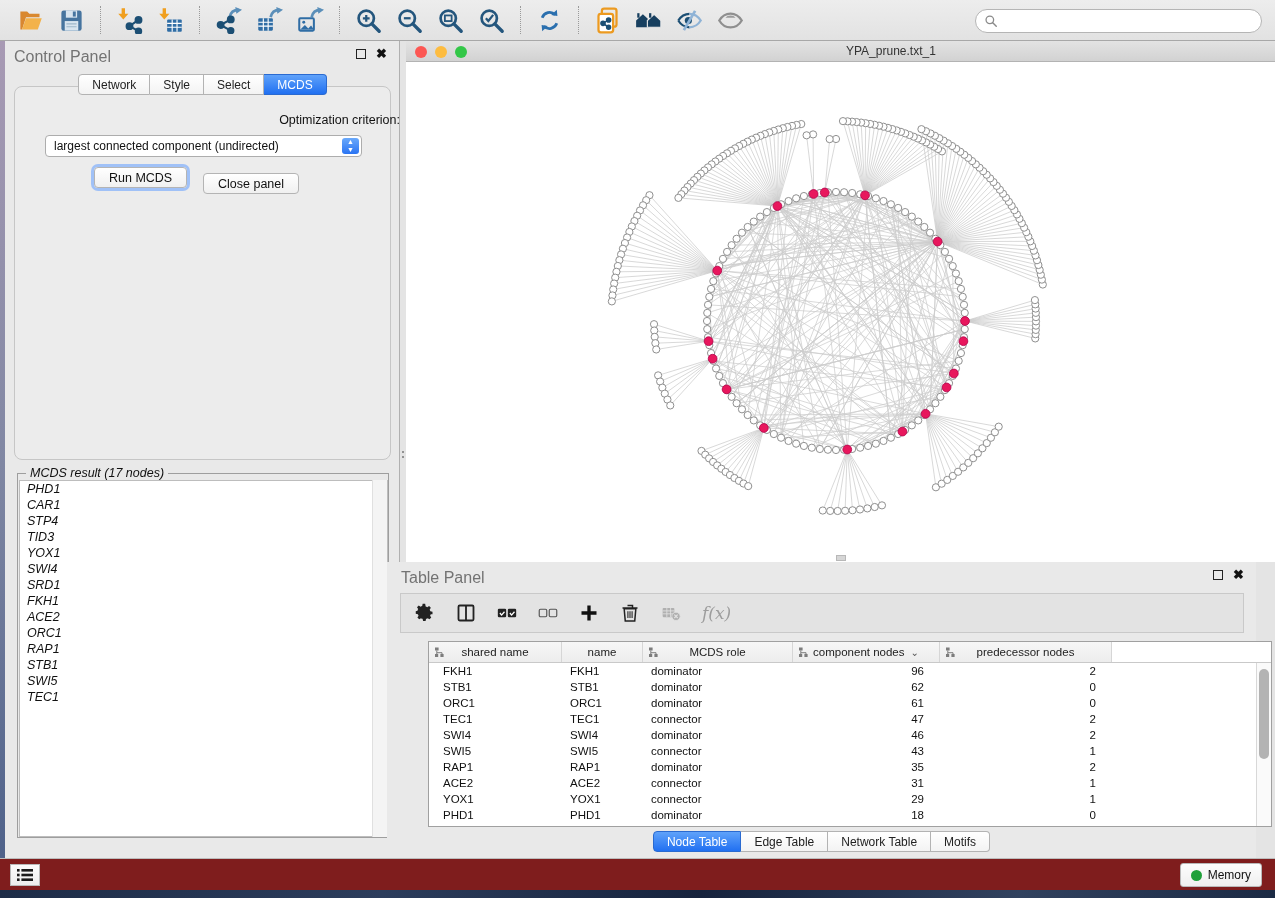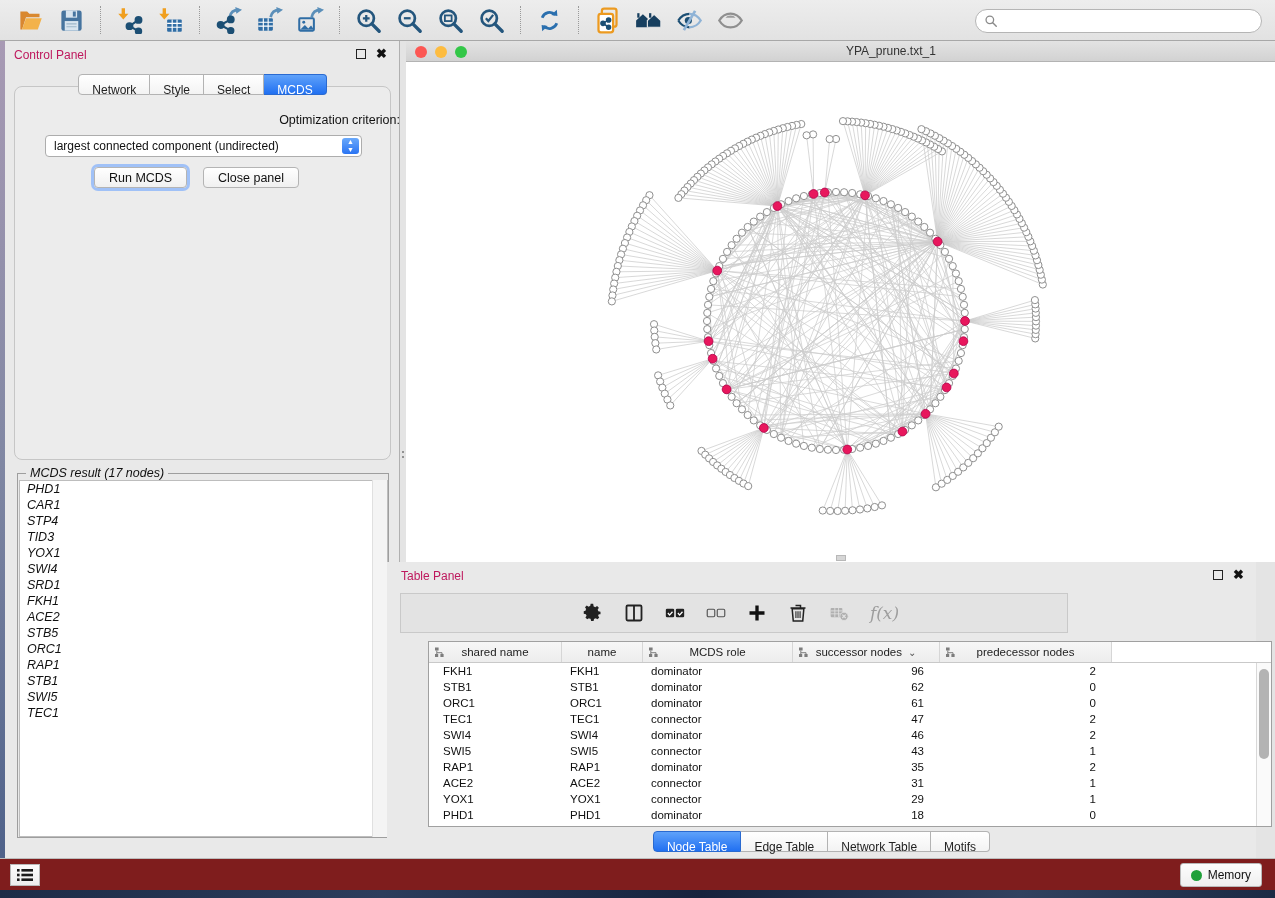--- a/index.html
+++ b/index.html
@@ -16,64 +16,64 @@
     border:1px solid #b5b5b5;border-radius:12px;display:flex;align-items:center;padding-left:8px;}
   #searchbox input{border:none;outline:none;flex:1;font-size:12px;background:transparent;height:20px;}
 
   
   #desk-left{left:0;top:41px;width:5px;height:849px;background:linear-gradient(#a89ab4,#8087a3,#4b5f88);}
   #desk-bottom{left:0;top:890px;width:1275px;height:8px;
     background:linear-gradient(90deg,#1d2c47,#2c3d5c 30%,#16233d 55%,#31425f 80%,#1b2a44);}
 
   
   #control-panel{left:5px;top:41px;width:395px;height:817px;background:#e9e9e9;border-right:1px solid #b0b0b0;}
-  .panel-title{font-size:12px;color:#be185d;}
+  .panel-title{font-size:16px;color:#737373;}
   .win-btns{position:absolute;top:8px;display:flex;gap:10px;align-items:center;}
   .float-btn{width:10px;height:10px;border:1.5px solid #222;display:inline-block;cursor:pointer;}
   .close-btn{font-size:13px;font-weight:bold;color:#111;line-height:10px;cursor:pointer;}
   #cp-title{left:9px;top:7px;}
   #cp-inner{left:9px;top:45px;width:377px;height:374px;background:#ececec;border:1px solid #c6c6c6;border-radius:8px;}
   #cp-tabs{left:0;top:33px;width:395px;display:flex;justify-content:center;z-index:5;}
   .seg{display:flex;}
   .seg .tab{height:21px;font-size:12px;color:#222;background:linear-gradient(#ffffff,#f3f3f3);
-    border:1px solid #b3b3b3;border-left:none;padding:8px 13px;cursor:pointer;}
+    border:1px solid #b3b3b3;border-left:none;padding:2px 13px;cursor:pointer;}
   .seg .tab:first-child{border-left:1px solid #b3b3b3;border-radius:4px 0 0 4px;}
   .seg .tab:last-child{border-radius:0 4px 4px 0;text-align:right;}
   .seg .tab.sel{background:linear-gradient(#5fa2fa,#2170f1);border-color:#2a6ad0;color:#fff;}
   #opt-label{left:0;top:72px;width:395px;text-align:right;font-size:12.5px;color:#111;}
   #criterion{left:40px;top:94px;width:317px;height:22px;background:#fff;border:1px solid #adadad;border-radius:4px;
     display:flex;align-items:center;padding-left:8px;font-size:12px;color:#111;cursor:pointer;}
   #criterion .stepper{position:absolute;right:2px;top:2px;width:17px;height:16px;border-radius:3px;
     background:linear-gradient(#6aa9fb,#2a74f3);color:#fff;font-size:7px;line-height:8px;text-align:center;}
   .pbtn{height:21px;background:linear-gradient(#ffffff,#f0f0f0);border:1px solid #b4b4b4;border-radius:4px;
     font-size:12.5px;color:#111;padding:0 14px;cursor:pointer;}
   #run-btn{left:89px;top:126px;box-shadow:0 0 0 3px rgba(110,165,255,.6);}
-  #close-panel-btn{left:198px;top:126px;}
+  #close-panel-btn{left:198px;top:132px;}
   #mcds-box{left:12px;top:432px;width:372px;height:365px;border:1px solid #9e9e9e;background:#e9e9e9;font-style:italic;}
   #mcds-legend{position:absolute;left:8px;top:-8px;background:#e9e9e9;padding:0 4px;font-size:12.5px;color:#111;}
   #mcds-list{position:absolute;left:1px;top:6px;width:369px;height:357px;background:#fff;border:1px solid #bdbdbd;overflow:hidden;}
   .mcds-item{height:16px;line-height:16px;font-size:12.5px;color:#111;padding-left:7px;}
   #mcds-scroll{position:absolute;right:1px;top:6px;width:15px;height:357px;background:#f4f4f4;border-left:1px solid #e0e0e0;}
 
   
   #network-panel{left:406px;top:41px;width:869px;height:521px;background:#fff;}
   #net-titlebar{left:0;top:0;width:869px;height:21px;background:linear-gradient(#e3e3e3,#d2d2d2);
     border-bottom:1px solid #b3b3b3;}
   .tl{position:absolute;top:4.5px;width:12px;height:12px;border-radius:50%;cursor:pointer;}
   #net-title{position:absolute;left:440px;top:3px;font-size:12px;color:#333;}
   #net-canvas{left:0;top:21px;width:869px;height:500px;overflow:hidden;background:#fff;}
   #splitter-handle{left:430px;top:514px;width:10px;height:6px;background:#d6d6d6;border:1px solid #b8b8b8;cursor:row-resize;}
   #vsplit-dots{left:-5px;top:410px;width:4px;height:14px;display:flex;flex-direction:column;gap:3px;align-items:center;}
   #vsplit-dots i{width:2px;height:2px;background:#777;border-radius:50%;}
 
   
   #table-panel{left:387px;top:562px;width:869px;height:296px;background:#e9e9e9;}
   #tp-title{left:14px;top:7px;}
-  #tp-toolbar{left:13px;top:31px;width:668px;height:40px;background:#e3e3e3;border:1px solid #c9c9c9;
-    display:flex;align-items:center;padding-left:14px;gap:21px;justify-content:center;}
+  #tp-toolbar{left:13px;top:31px;width:844px;height:40px;background:#e3e3e3;border:1px solid #c9c9c9;
+    display:flex;align-items:center;padding-left:14px;gap:21px;}
   .tbi{width:20px;height:20px;cursor:pointer;}
   .fx{font-family:"DejaVu Serif",serif;font-style:italic;font-size:17px;color:#9d9d9d;}
   #node-table{left:13px;top:79px;width:844px;height:186px;background:#fff;border:1px solid #a0a0a0;overflow:hidden;margin-left:28px;}
   .thead{display:grid;grid-template-columns:133px 81px 150px 147px 172px 1fr;height:21px;
     background:linear-gradient(#f7f7f7,#ededed);border-bottom:1px solid #c9c9c9;}
   .th{position:relative;display:flex;align-items:center;justify-content:center;font-size:11.5px;color:#222;
     border-right:1px solid #d6d6d6;cursor:pointer;gap:4px;}
   .th .colicon{position:absolute;left:5px;top:5px;}
   .th .sort{font-size:10px;color:#555;margin-left:2px;}
   .tr{display:grid;grid-template-columns:133px 81px 150px 147px 172px 1fr;height:16px;}
@@ -244,21 +244,20 @@
       <div id="mcds-list">
           <div class="mcds-item">PHD1</div>
           <div class="mcds-item">CAR1</div>
           <div class="mcds-item">STP4</div>
           <div class="mcds-item">TID3</div>
           <div class="mcds-item">YOX1</div>
           <div class="mcds-item">SWI4</div>
           <div class="mcds-item">SRD1</div>
           <div class="mcds-item">FKH1</div>
           <div class="mcds-item">ACE2</div>
-          <div class="mcds-item">STB5</div>
           <div class="mcds-item">ORC1</div>
           <div class="mcds-item">RAP1</div>
           <div class="mcds-item">STB1</div>
           <div class="mcds-item">SWI5</div>
           <div class="mcds-item">TEC1</div>
         </div>
       <div id="mcds-scroll"></div>
     </div>
   </div>
 
@@ -1095,21 +1094,21 @@
             </svg>
           <span>MCDS role</span>
         </div>
         <div class="th">
           <svg class="colicon" width="11" height="11" viewBox="0 0 11 11">
               <rect x="1" y="0.5" width="3.6" height="3" fill="#7d7d7d"></rect>
               <rect x="1" y="7" width="3.2" height="3" fill="#7d7d7d"></rect>
               <rect x="6.4" y="7" width="3.2" height="3" fill="#7d7d7d"></rect>
               <path d="M2.8 3.5v2.2h5.2v1.3M2.8 5.7v1.3" stroke="#7d7d7d" fill="none"></path>
             </svg>
-          <span>successor nodes</span>
+          <span>component nodes</span>
           <span class="sort">⌄</span>
         </div>
         <div class="th">
           <svg class="colicon" width="11" height="11" viewBox="0 0 11 11">
               <rect x="1" y="0.5" width="3.6" height="3" fill="#7d7d7d"></rect>
               <rect x="1" y="7" width="3.2" height="3" fill="#7d7d7d"></rect>
               <rect x="6.4" y="7" width="3.2" height="3" fill="#7d7d7d"></rect>
               <path d="M2.8 3.5v2.2h5.2v1.3M2.8 5.7v1.3" stroke="#7d7d7d" fill="none"></path>
             </svg>
           <span>predecessor nodes</span>

